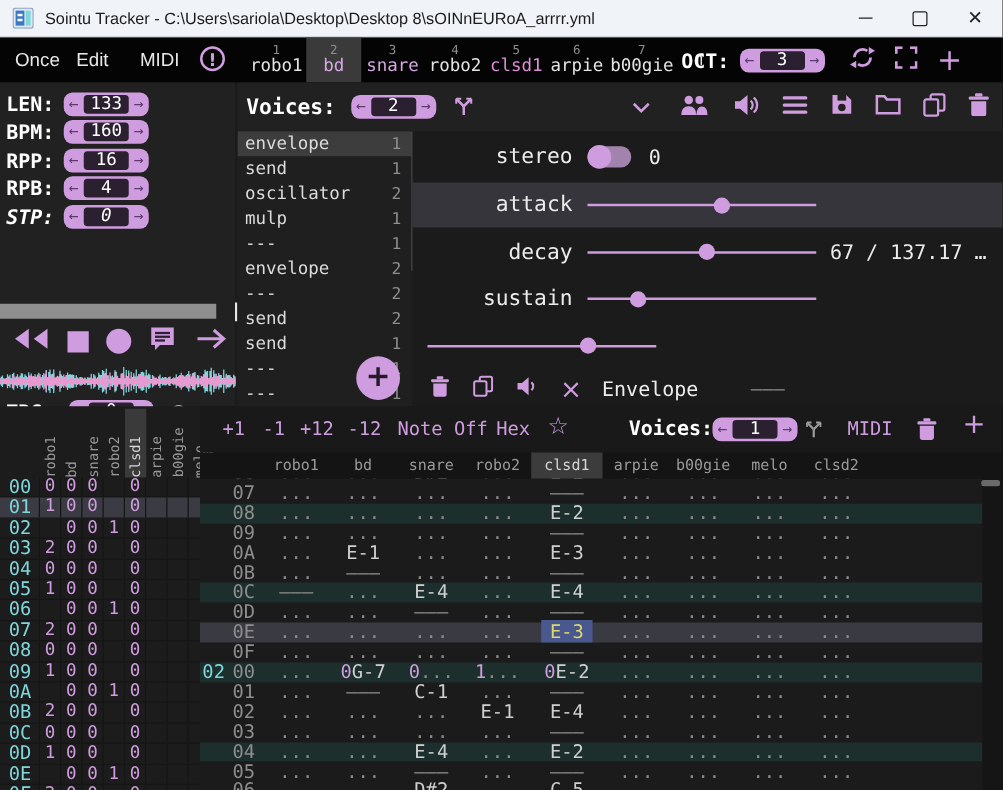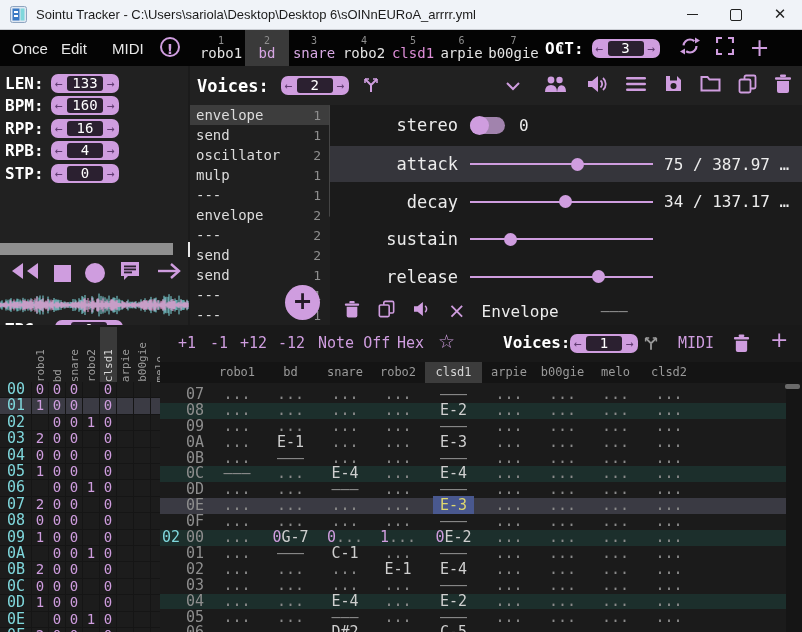--- a/index.html
+++ b/index.html
@@ -115,21 +115,21 @@
 <div id="window">
 
   <div class="titlebar">
     <svg class="appicon" viewBox="0 0 17 17">
       <rect x="0.5" y="0.5" width="16" height="16" rx="2" fill="#dfe7f2" stroke="#8ea4c0"></rect>
       <rect x="2.5" y="2.5" width="7" height="12" fill="#3a79c4"></rect>
       <rect x="10.5" y="2.5" width="4" height="12" fill="#7fd7dc"></rect>
       <rect x="4" y="5" width="4" height="2" fill="#fff"></rect>
       <rect x="4" y="9" width="4" height="2" fill="#fff"></rect>
     </svg>
-    <div class="wtitle">Sointu Tracker - C:\Users\sariola\Desktop\Desktop 6\sOINnEURoA_arrrr.yml</div>
+    <div class="wtitle">Sointu Tracker - C:\Users\sariola\Desktop\Desktop 8\sOINnEURoA_arrrr.yml</div>
     <div class="wbtns">
       <div class="wbtn">
           <div class="minglyph"></div>
         </div>
       <div class="wbtn">
           <div class="maxglyph"></div>
         </div>
       <div class="wbtn">
           <span class="closeglyph">✕</span>
         </div>
@@ -230,21 +230,21 @@
           </div>
         </div>
         <div class="sprow" style="top: 74.8px;">
           <span class="splabel">RPB:</span>
           <div class="stepper">
             <span class="sarr">←</span>
             <span class="sval">4</span>
             <span class="sarr">→</span>
           </div>
         </div>
-        <div class="sprow" style="top: 97.4px;">
+        <div class="sprow" style="top: 97.4px; font-style: italic;">
           <span class="splabel">STP:</span>
           <div class="stepper">
             <span class="sarr">←</span>
             <span class="sval">0</span>
             <span class="sarr">→</span>
           </div>
         </div>
       </div>
     <div class="progressbar"></div>
     <div class="caret"></div>
@@ -409,37 +409,35 @@
             <span class="knob"></span>
           </span>
         <span class="togval">0</span>
       </div>
       <div id="slider-rows">
           <div class="sliderrow sel" style="top: 41px;">
             <span class="plabel">attack</span>
             <span class="track">
               <span class="sknob" style="left: calc(58.5938% - 6.5px);"></span>
             </span>
-            <span class="sdisp">75 / 387.97 …</span>
           </div>
           <div class="sliderrow" style="top: 78.5px;">
             <span class="plabel">decay</span>
             <span class="track">
               <span class="sknob" style="left: calc(52.3438% - 6.5px);"></span>
             </span>
-            <span class="sdisp">34 / 137.17 …</span>
+            <span class="sdisp">67 / 137.17 …</span>
           </div>
           <div class="sliderrow" style="top: 116px;">
             <span class="plabel">sustain</span>
             <span class="track">
               <span class="sknob" style="left: calc(21.875% - 6.5px);"></span>
             </span>
           </div>
           <div class="sliderrow" style="top: 153.5px;">
-            <span class="plabel">release</span>
             <span class="track">
               <span class="sknob" style="left: calc(70.3125% - 6.5px);"></span>
             </span>
           </div>
         </div>
       <div class="unitbar">
         <span class="icon" style="margin-left:14px"><svg width="16" height="18" viewBox="0 0 18 19" fill="#cf9ddf">
               <rect x="6" y="0.5" width="6" height="2.6" rx="1"></rect>
               <rect x="1" y="3.2" width="16" height="2.6" rx="1"></rect>
               <path d="M3 7 h12 v10 a2 2 0 0 1 -2 2 h-8 a2 2 0 0 1 -2 -2 z"></path>

